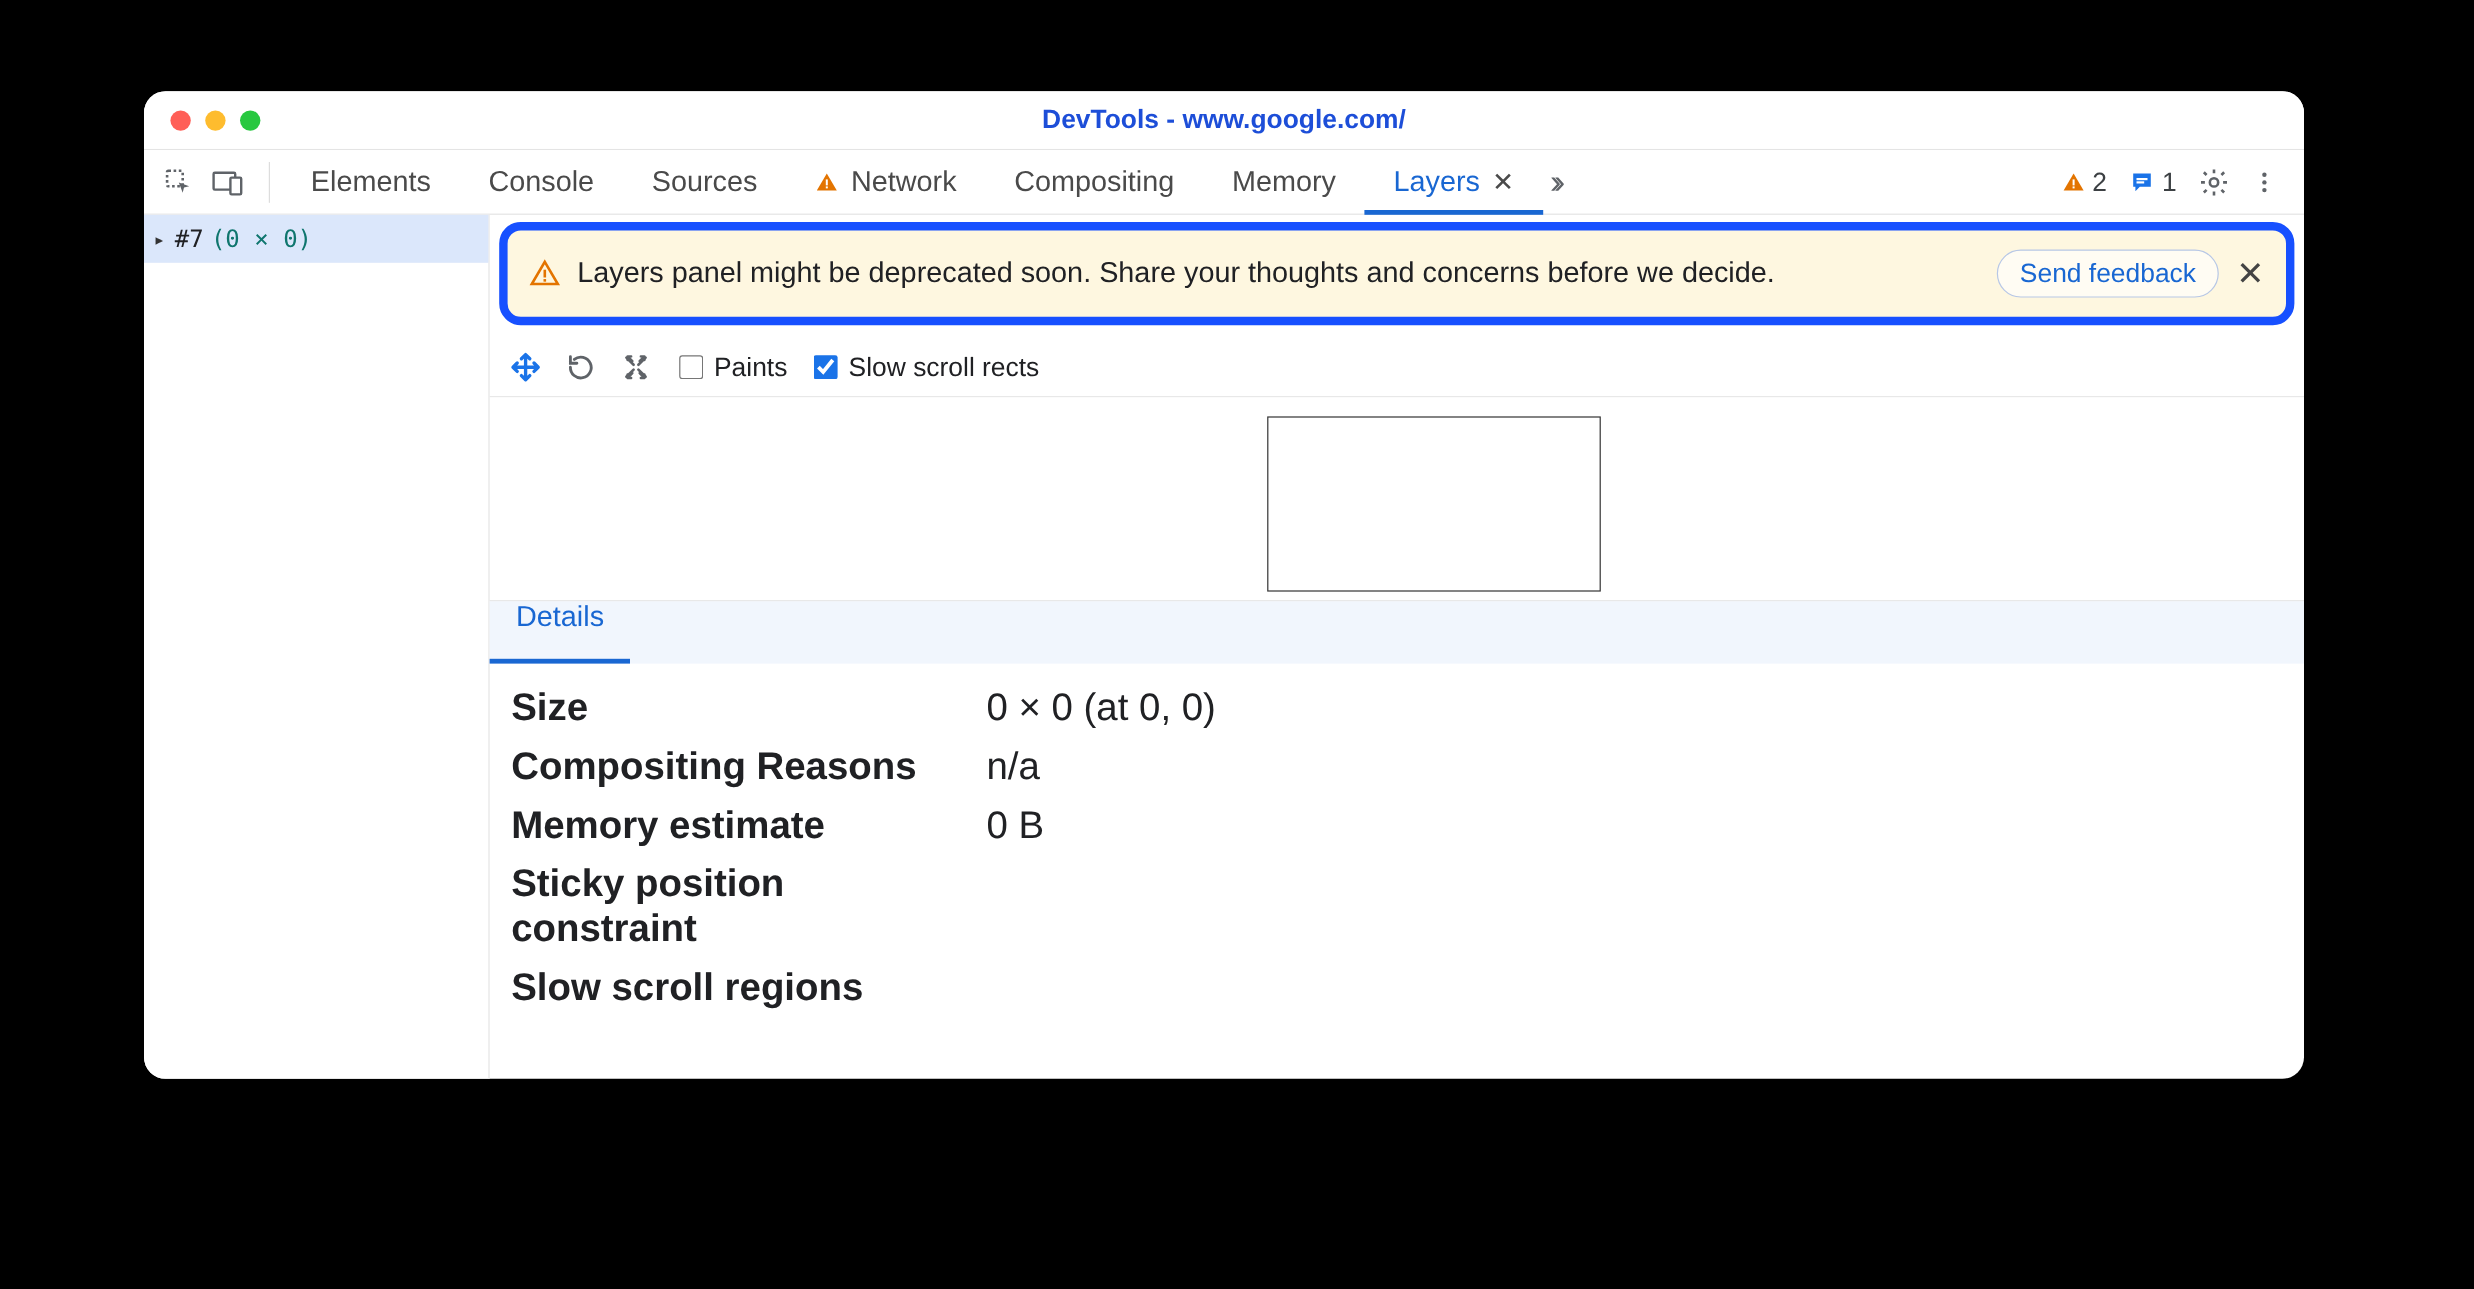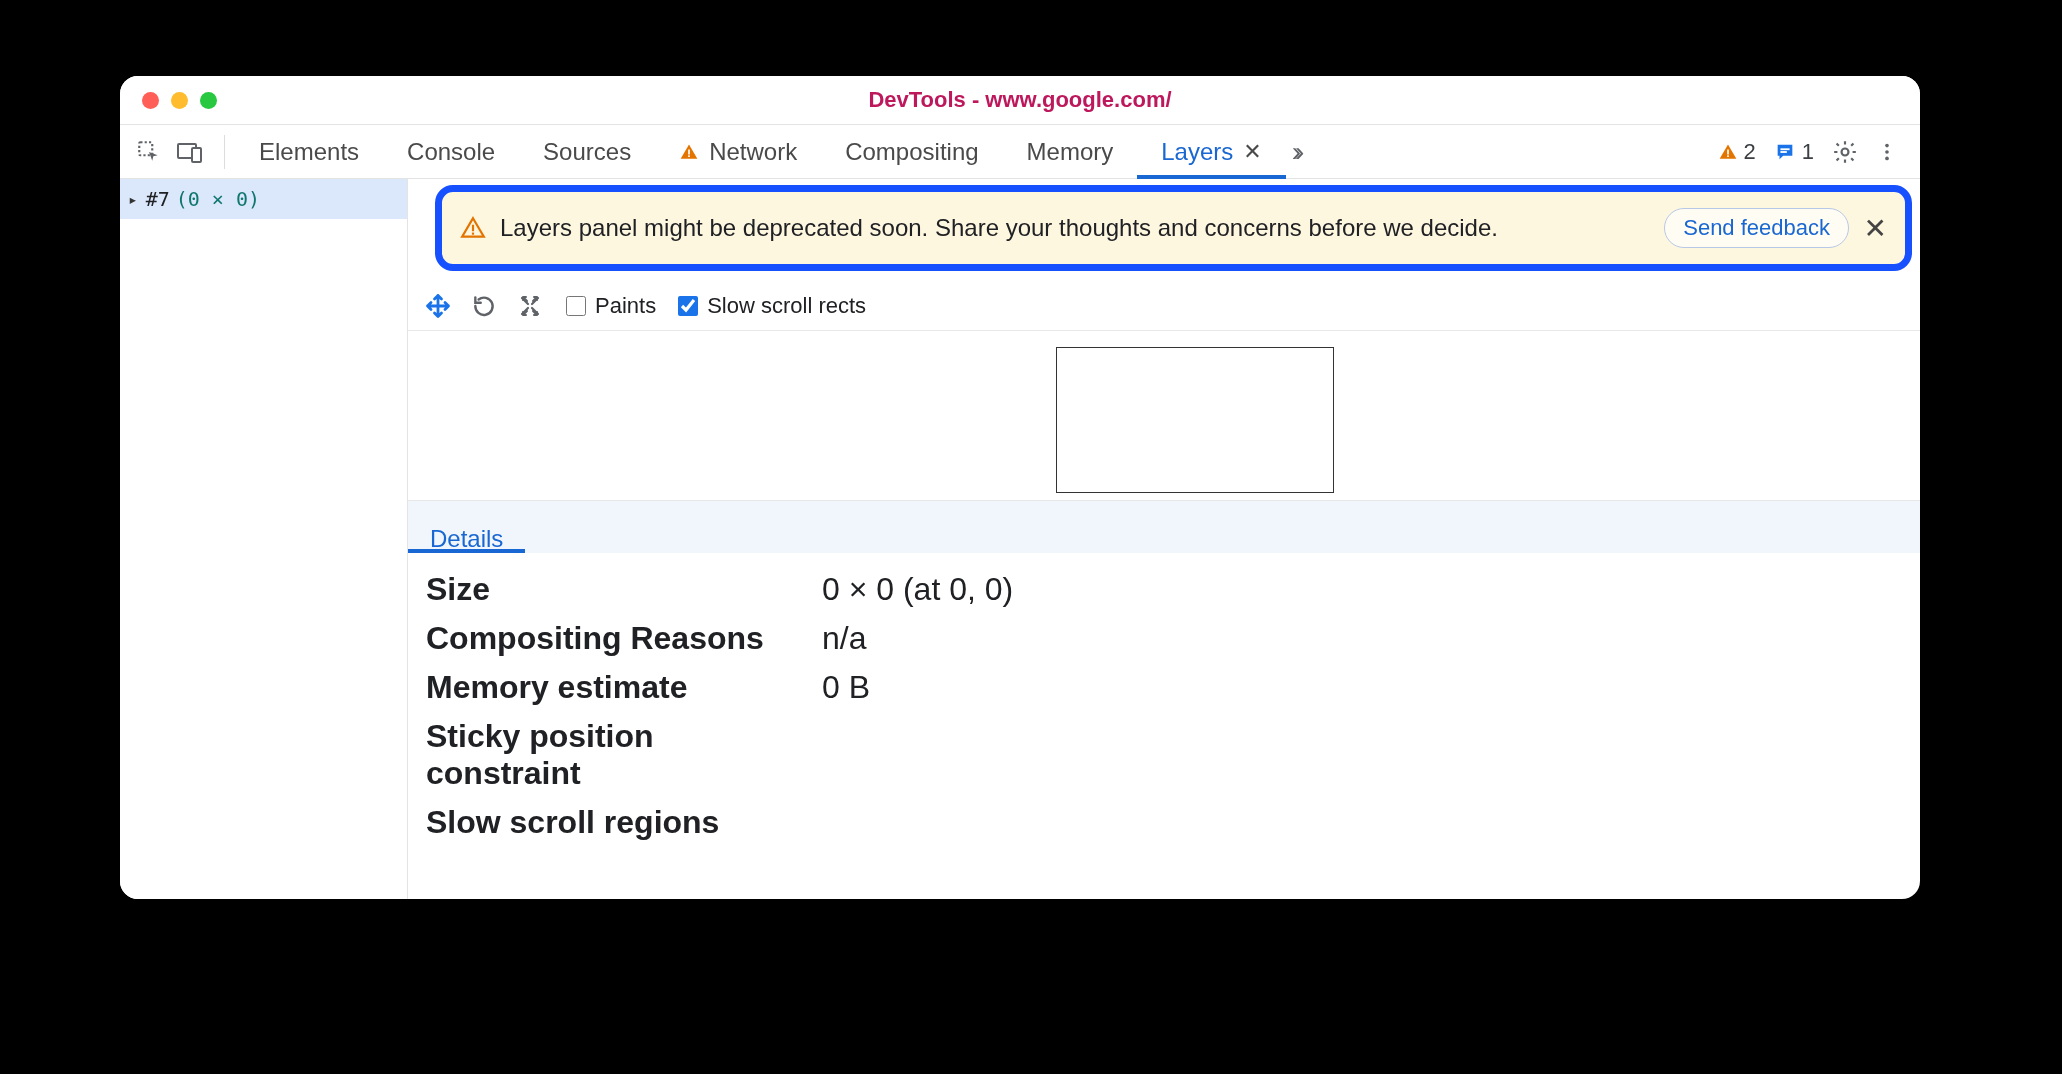--- a/index.html
+++ b/index.html
@@ -15,21 +15,21 @@
     overflow: hidden;
     display: flex; flex-direction: column;
   }
   
   .titlebar { height: 48px; display: flex; align-items: center; position: relative; background: #fff; }
   .traffic { position: absolute; left: 22px; top: 16px; display: flex; gap: 12px; }
   .tl { width: 17px; height: 17px; border-radius: 50%; }
   .tl.red { background: #ff5f57; }
   .tl.yellow { background: #febc2e; }
   .tl.green { background: #28c840; }
-  .title { flex: 1; text-align: center; font-weight: 600; font-size: 22px; color: #be185d; }
+  .title { flex: 1; text-align: center; font-weight: 600; font-size: 22px; color: #1d4ed8; }
   
   .tabstrip {
     height: 55px; display: flex; align-items: center;
     border-top: 1px solid #e4e4e4; border-bottom: 1px solid #e4e4e4;
     padding: 0 12px; gap: 0;
   }
   .ts-left { display: flex; align-items: center; gap: 14px; padding: 0 10px 0 4px; }
   .ts-sep { width: 1px; height: 34px; background: #ddd; margin: 0 10px; }
   .tabs { display: flex; align-items: stretch; height: 100%; gap: 0; }
   .tab { display: flex; align-items: center; padding: 0 24px; font-size: 24px; color: #4a4a4a; cursor: pointer; gap: 10px; position: relative; }
@@ -57,21 +57,20 @@
   
   .banner-wrap { margin: 6px 8px 10px 8px; }
   .banner {
     position: relative;
     background: #fef7e0;
     border: 7px solid #1750ff;
     border-radius: 18px;
     padding: 16px 56px 16px 18px;
     display: flex; align-items: center; gap: 14px;
     font-size: 24px;
-    margin-left: 19px;
   }
   .banner .warn { width: 26px; height: 26px; flex: 0 0 auto; }
   .banner .text { flex: 1; color: #202124; }
   .banner .feedback {
     padding: 6px 18px; border: 1px solid #b7c7e6; border-radius: 22px;
     color: #1967d2; background: #fff; font-size: 22px; cursor: pointer;
     background: rgba(255,255,255,.6);
   }
   .banner .close { position: absolute; right: 18px; top: 50%; transform: translateY(-50%); font-size: 28px; color: #444; cursor: pointer; }
 
@@ -81,21 +80,21 @@
   .toolbar .tbtn.gray { color: #5f6368; }
   .toolbar label { display: inline-flex; align-items: center; gap: 6px; cursor: pointer; }
   .toolbar input[type="checkbox"] { width: 20px; height: 20px; accent-color: #1a73e8; }
 
   
   .canvas { height: 170px; position: relative; border-bottom: 1px solid #e8e8e8; }
   .layer-rect { position: absolute; left: 648px; top: 16px; width: 278px; height: 146px; border: 1px solid #333; background: #fff; }
 
   
   .dtabs { height: 52px; display: flex; align-items: stretch; padding: 0 0; background: #f1f6fd; }
-  .dtab { padding: 0 22px; display: flex; align-items: flex-end; color: #1967d2; font-size: 24px; position: relative; cursor: pointer; }
+  .dtab { padding: 0 22px; display: flex; align-items: flex-start; color: #1967d2; font-size: 24px; position: relative; cursor: pointer; }
   .dtab.active::after { content: ""; position: absolute; left: 0; right: 0; bottom: 0; height: 4px; background: #1967d2; }
 
   
   .details { padding: 12px 18px 22px 18px; font-size: 32px; }
   .drow { display: grid; grid-template-columns: 360px 1fr; gap: 0; padding: 6px 0; }
   .dk { font-weight: 700; }
   .dv { color: #202124; margin-left: 36px; }
 
   svg { display: block; }
 </style>

